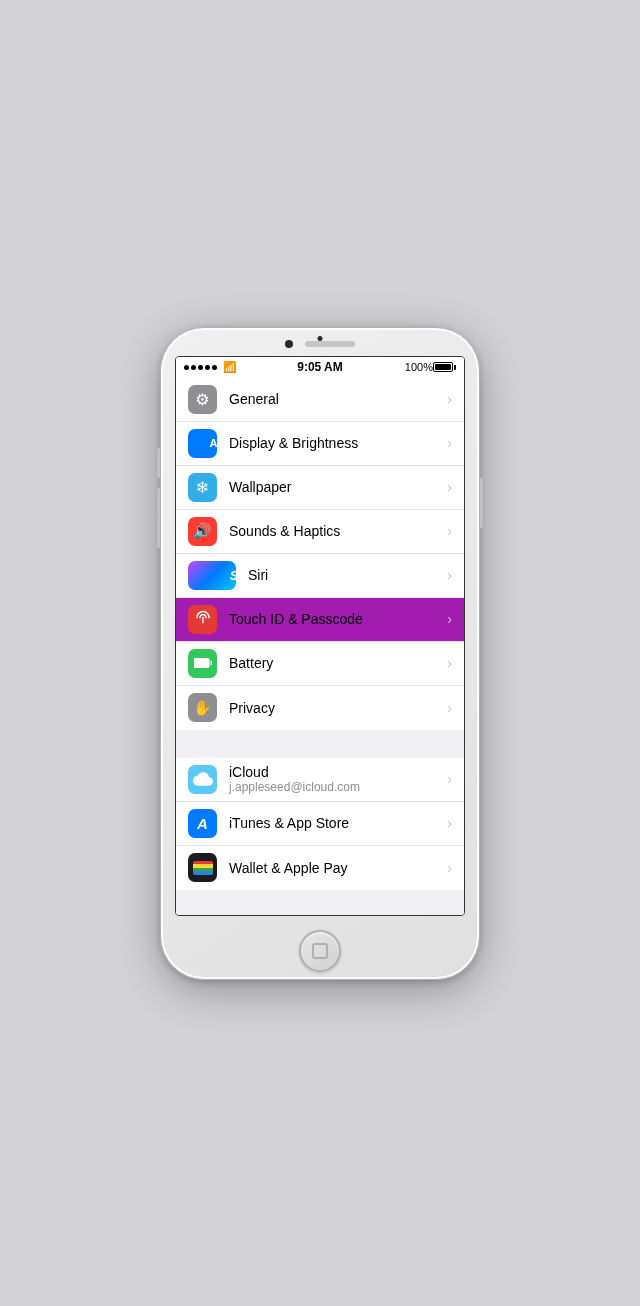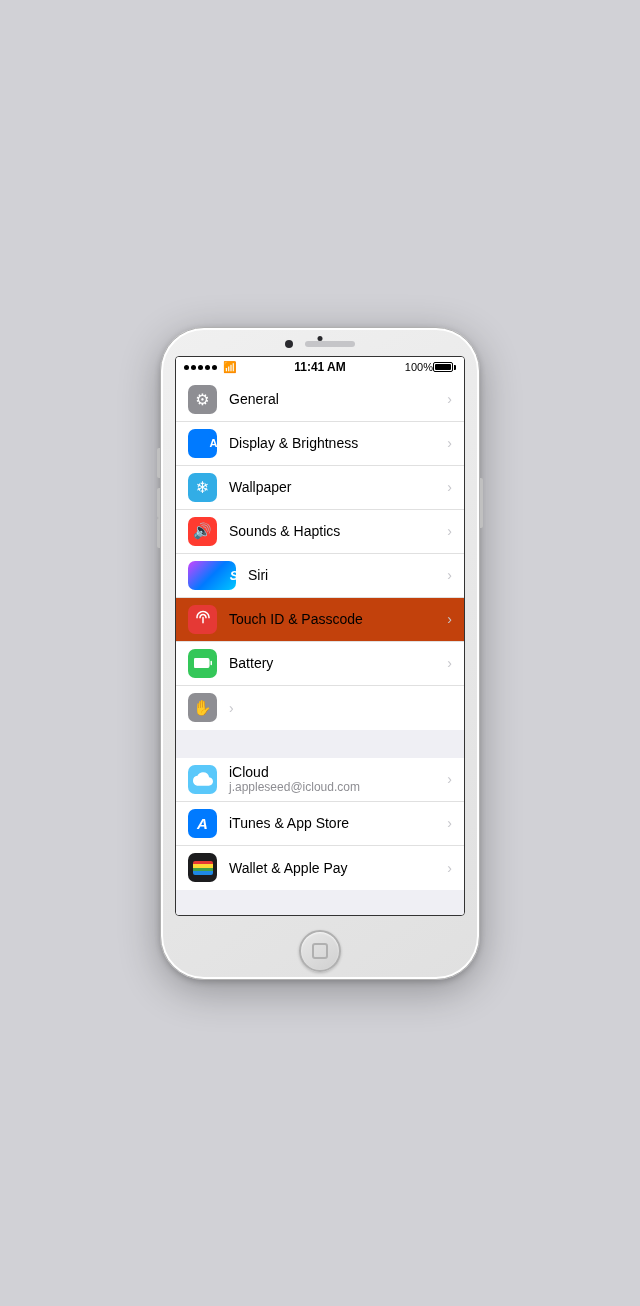--- a/index.html
+++ b/index.html
@@ -222,21 +222,21 @@
       border-bottom: 1px solid #e0e0e0;
       cursor: pointer;
       position: relative;
     }
 
     .settings-row:last-child {
       border-bottom: none;
     }
 
     .settings-row.highlighted {
-      background: #c2410c;
+      background: #a21caf;
     }
 
     .row-icon {
       width: 29px;
       height: 29px;
       border-radius: 7px;
       display: flex;
       align-items: center;
       justify-content: center;
       margin-right: 12px;
@@ -350,21 +350,21 @@
       <div class="status-left">
         <div class="signal-dots">
           <div class="signal-dot"></div>
           <div class="signal-dot"></div>
           <div class="signal-dot"></div>
           <div class="signal-dot"></div>
           <div class="signal-dot"></div>
         </div>
         <span class="wifi-icon">📶</span>
       </div>
-      <span class="status-time">11:41 AM</span>
+      <span class="status-time">9:05 AM</span>
       <div class="status-right">
         <span>100%</span>
         <div class="battery-container">
           <div class="battery-body">
             <div class="battery-fill"></div>
           </div>
           <div class="battery-tip"></div>
         </div>
       </div>
     </div>
@@ -445,20 +445,23 @@
           </div>
           <div class="row-content">
             <span class="row-title">Battery</span>
           </div>
           <span class="row-chevron">›</span>
         </div>
 
         <div class="settings-row">
           <div class="row-icon icon-hand">
             <span style="font-size:15px;">✋</span>
+          </div>
+          <div class="row-content">
+            <span class="row-title">Privacy</span>
           </div>
           <span class="row-chevron">›</span>
         </div>
       </div>
 
       <div class="section-separator"></div>
 
       <div class="section-group">
 
         <div class="settings-row">

